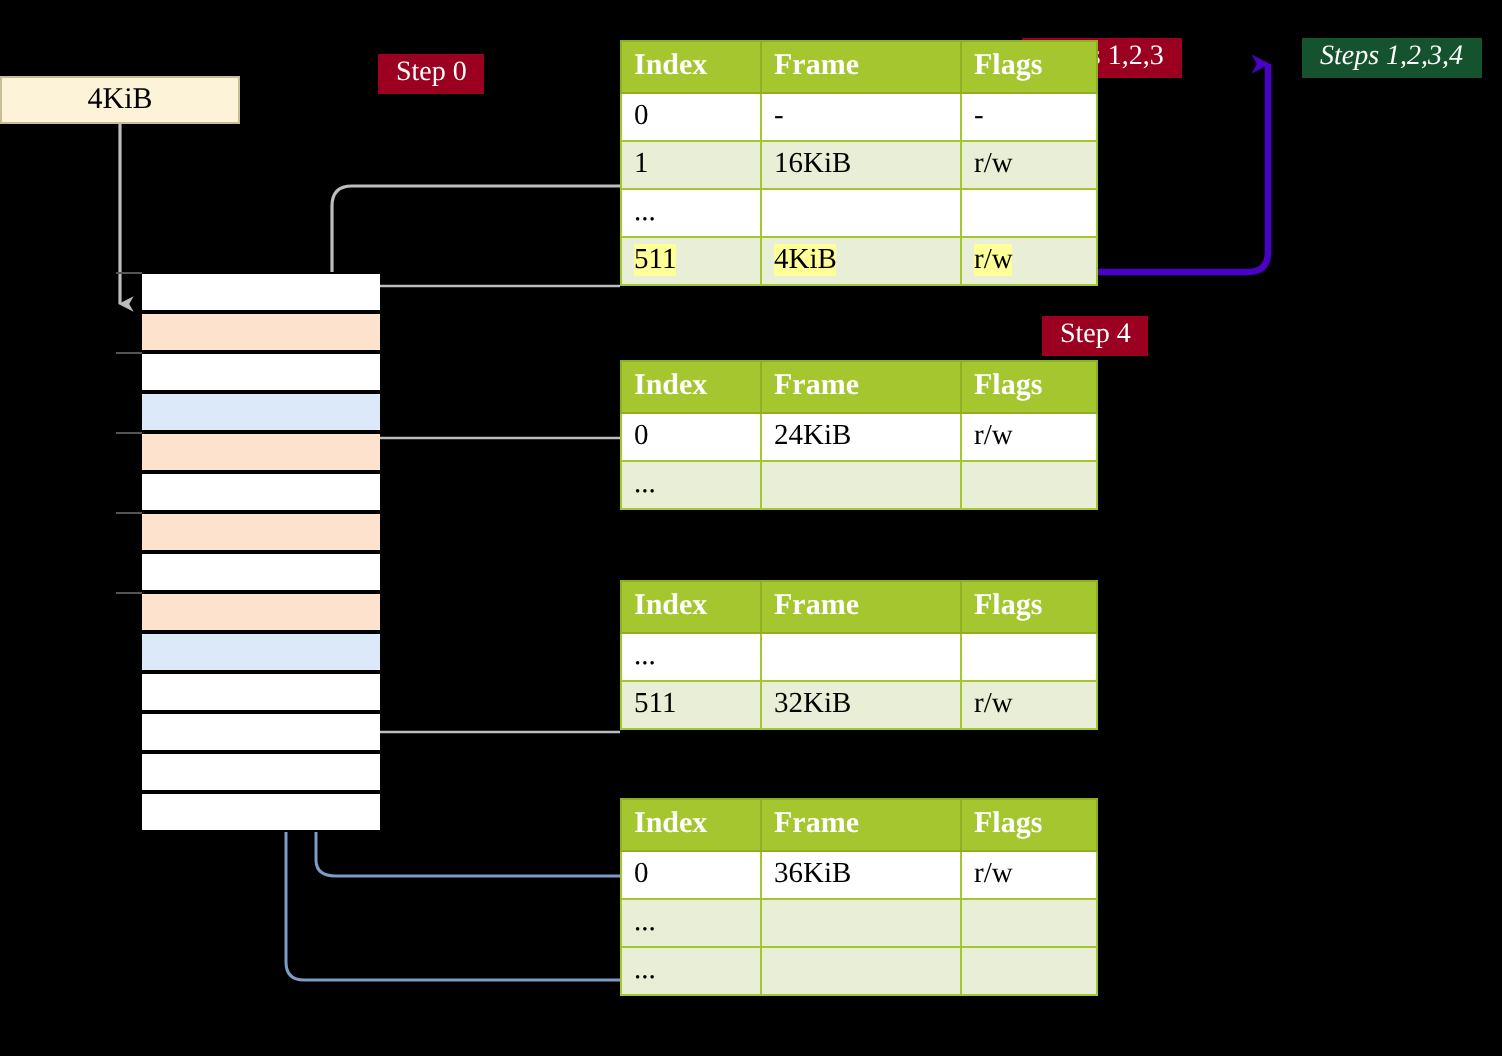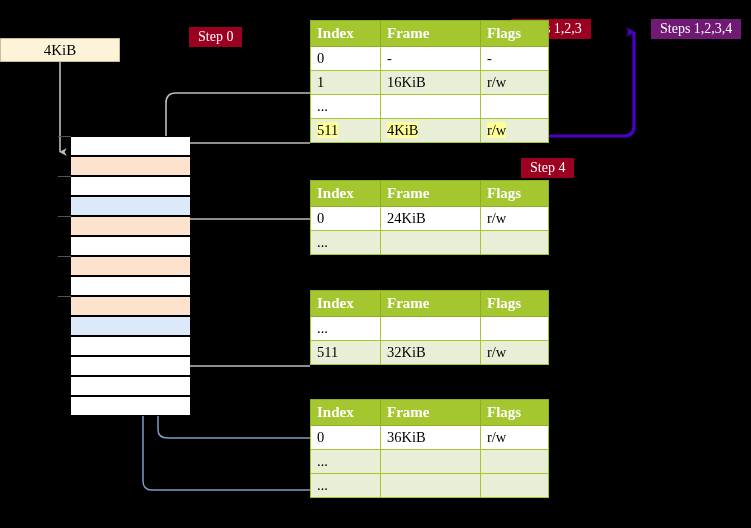--- a/index.html
+++ b/index.html
@@ -17,21 +17,21 @@
     font-size:15px; color:#000; box-sizing:border-box;
   }
 
   
   .badge{
     display:inline-flex; align-items:center; justify-content:center;
     padding:2px 9px 3px 9px; font-size:14px; line-height:1.1;
     color:#ffffff; white-space:nowrap; box-sizing:border-box;
   }
   .badge-red{background:#9b0020;}
-  .badge-violet{background:#701a75;}
+  .badge-violet{background:#14532d;font-style:italic;}
 
   
   .memcol{left:71px; top:136px; width:119px; height:280px;}
   .memrow{
     position:absolute; left:0; width:119px; height:20px;
     border-top:1.5px solid #000; border-bottom:1.5px solid #000;
     box-sizing:border-box; background:#ffffff;
   }
   .m-white{background:#ffffff;}
   .m-peach{background:#fde3cd;}

